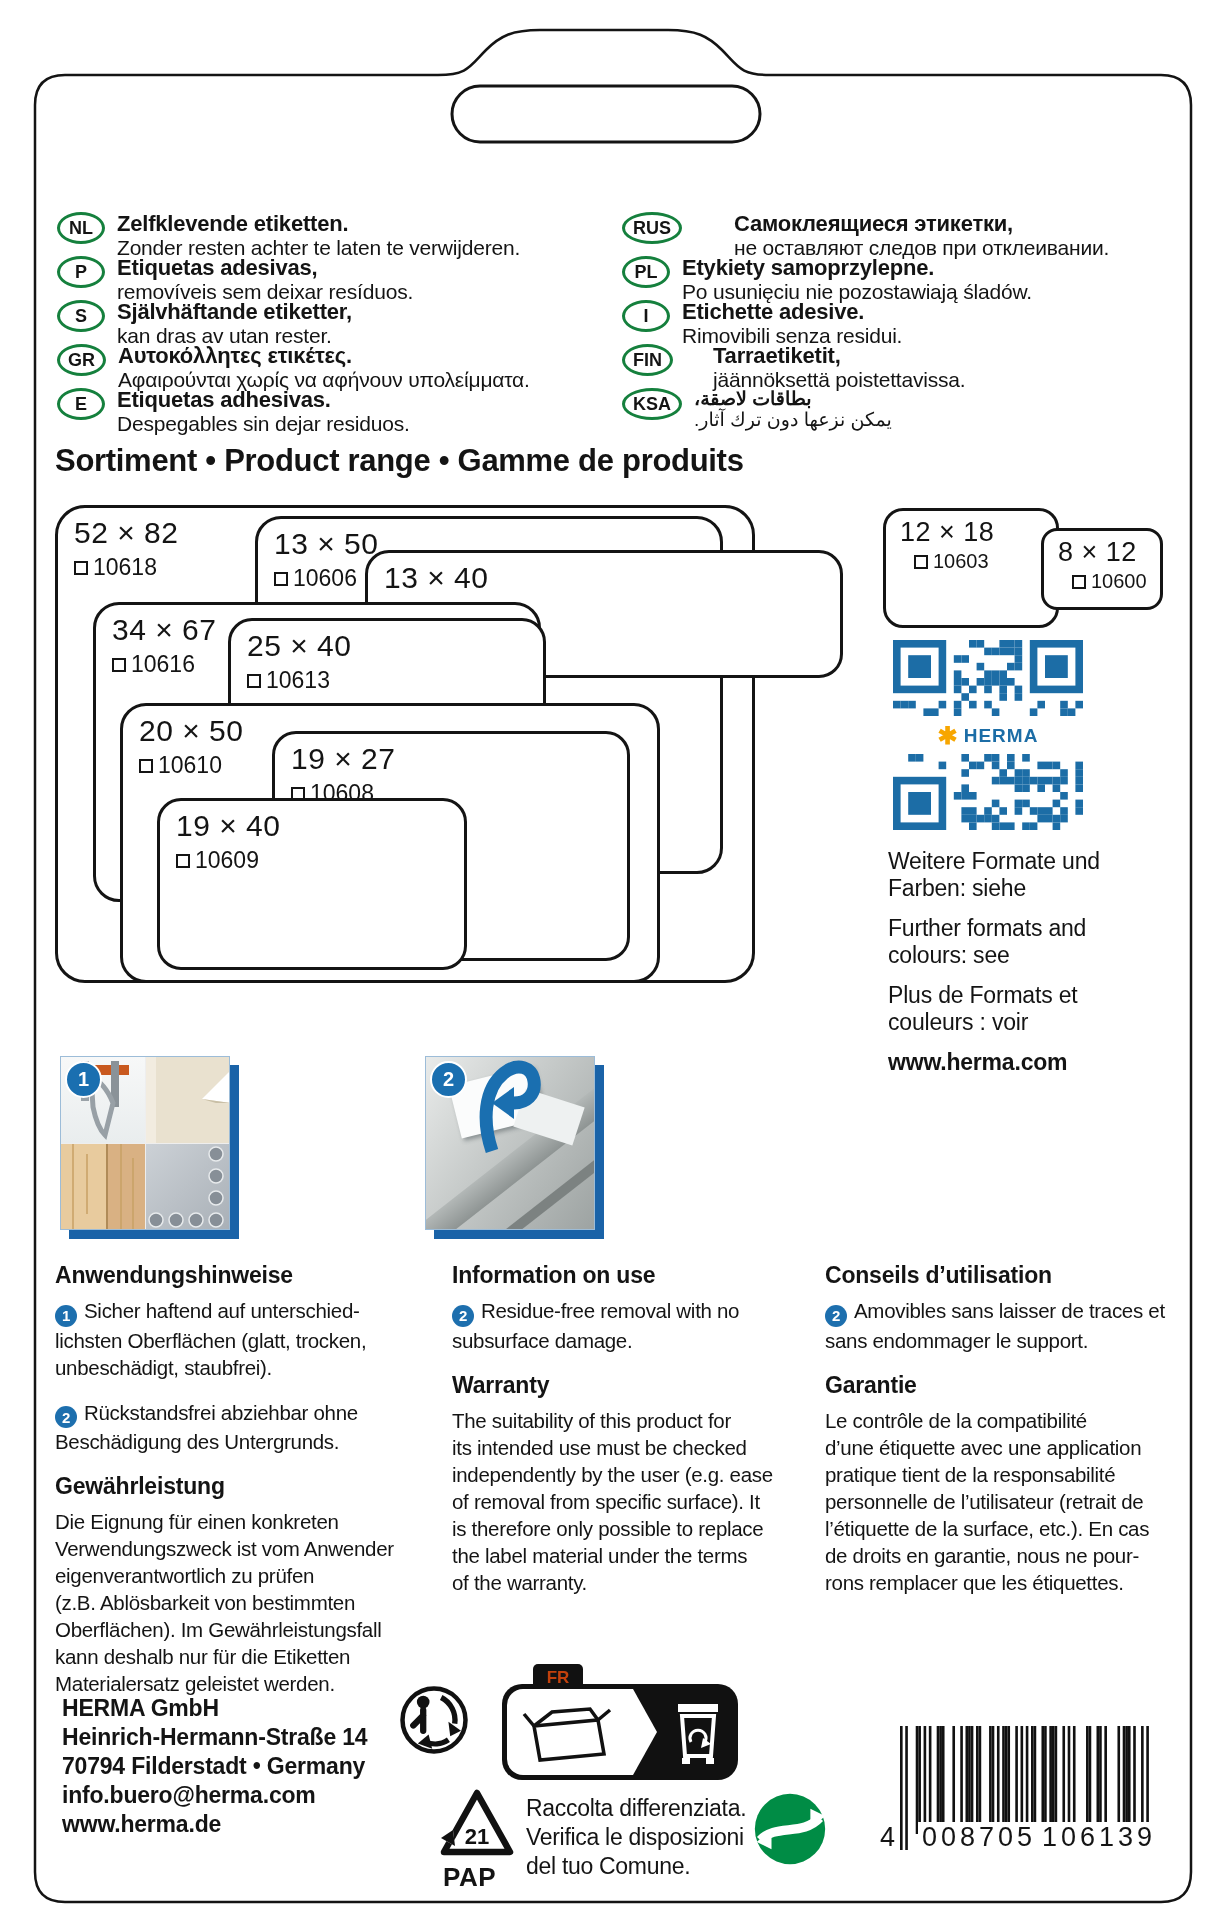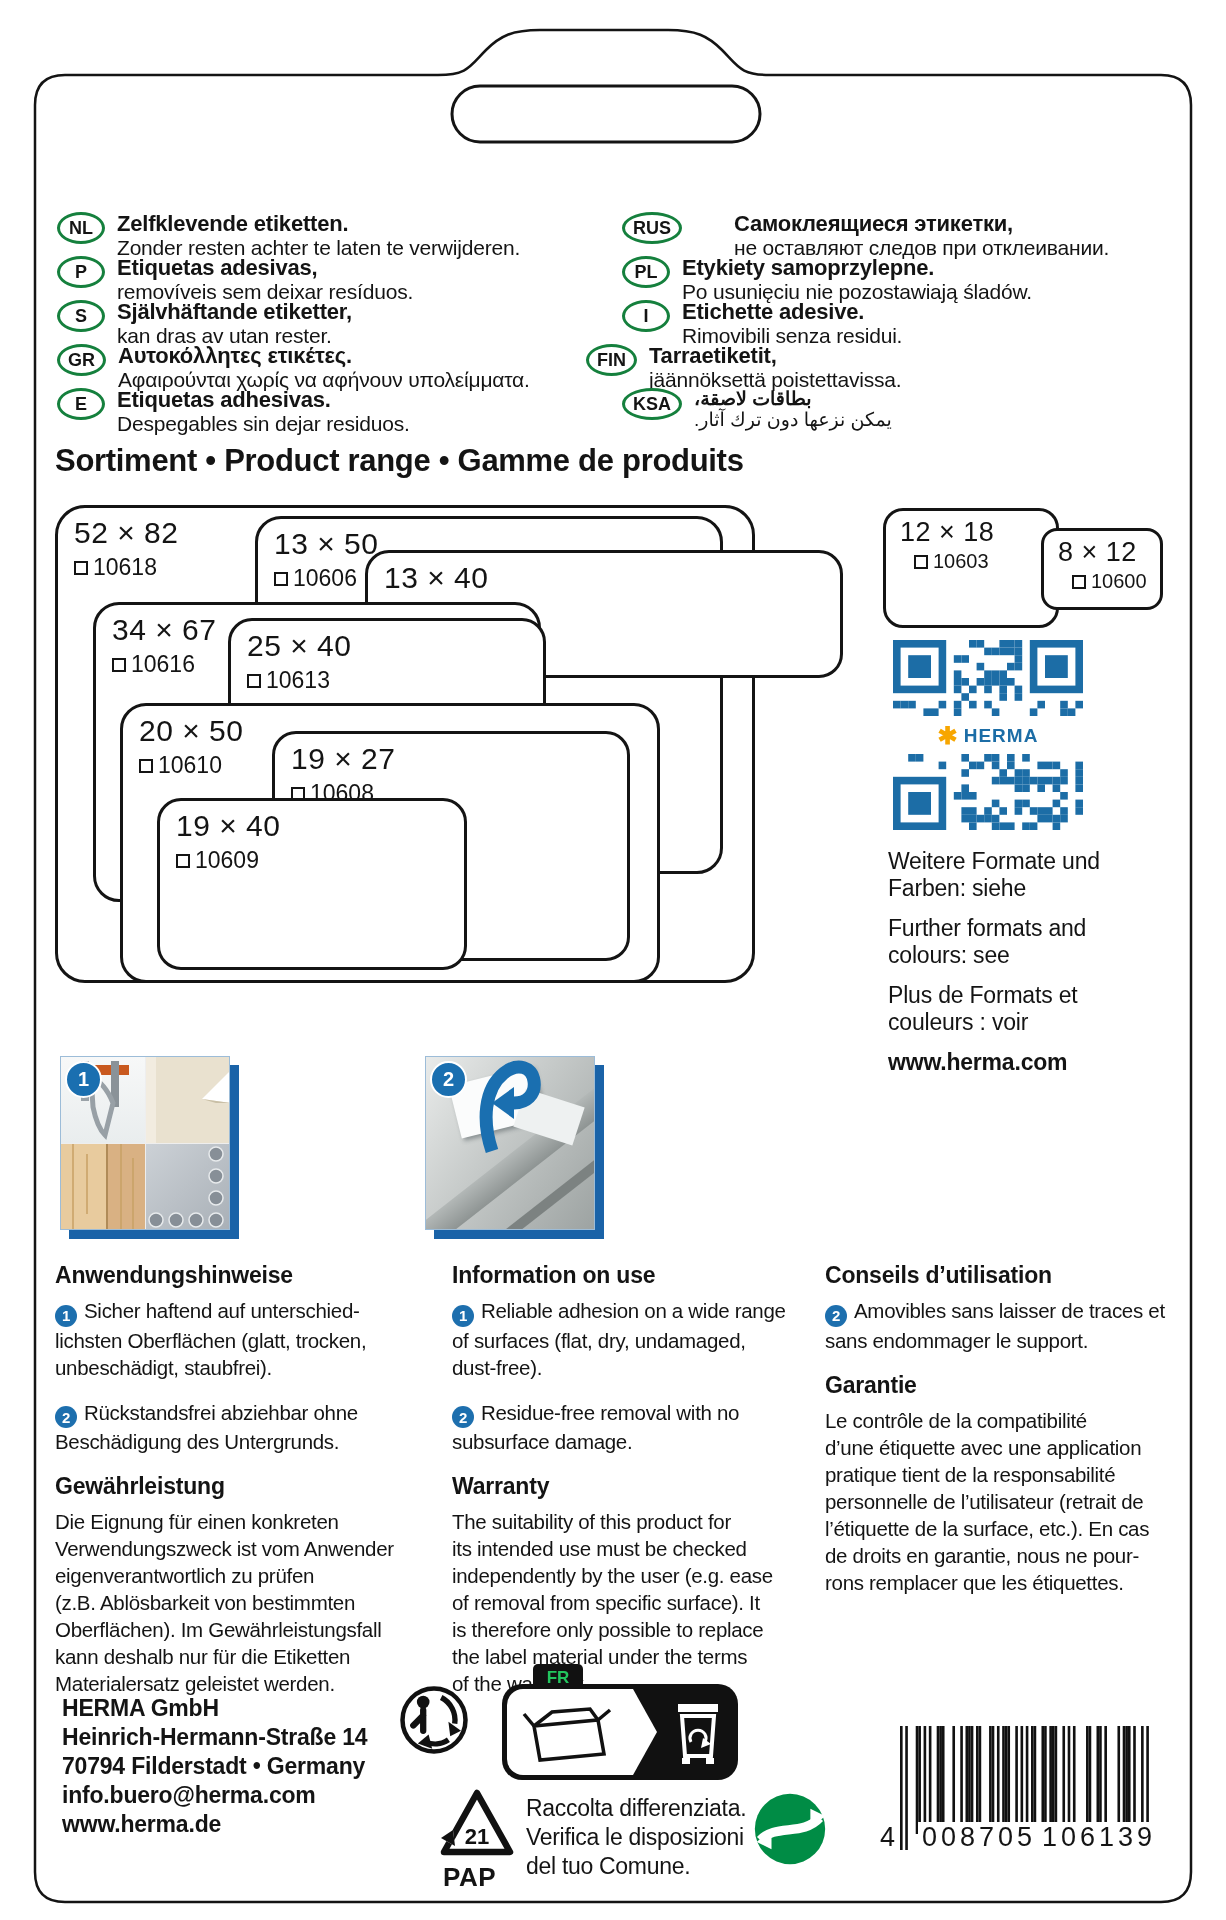--- a/index.html
+++ b/index.html
@@ -45,21 +45,21 @@
   .col .bt{white-space:pre-line;}
   .num{display:inline-flex;width:22px;height:22px;border-radius:50%;background:#1d6fae;color:#fff;
        font-size:15px;font-weight:bold;align-items:center;justify-content:center;margin-right:7px;vertical-align:-3px;}
   .col .body{font-size:20.5px;line-height:27px;white-space:pre-line;margin:0;letter-spacing:-0.3px;}
   
   #address{font-size:23px;font-weight:bold;line-height:29px;white-space:pre-line;letter-spacing:-0.2px;}
   #raccolta{font-size:23px;line-height:29px;white-space:pre-line;letter-spacing:-0.3px;}
   #papword{font-size:26px;font-weight:bold;letter-spacing:0.5px;}
   .bcdigits{font-size:27px;letter-spacing:4px;}
   #frlogo .tab{position:absolute;left:31px;top:-20px;width:50px;height:28px;background:#111;border-radius:5px;
-               color:#22c55e;font-weight:bold;font-size:17px;display:flex;align-items:center;justify-content:center;}
+               color:#c2410c;font-weight:bold;font-size:17px;display:flex;align-items:center;justify-content:center;}
   #frlogo .bodyb{position:absolute;left:0;top:0;width:236px;height:96px;background:#111;border-radius:20px;}
   #frlogo .wh{position:absolute;left:5px;top:5px;width:150px;height:86px;background:#fff;border-radius:16px 0 0 16px;
               clip-path:polygon(0 0,84% 0,100% 50%,84% 100%,0 100%);}
 </style>
 </head>
 <body>
 
 <svg id="frame" class="abs" width="1226" height="1920">
   <path d="M438,75 L65,75 Q35,75 35,105 L35,1872 Q35,1902 65,1902 L1161,1902 Q1191,1902 1191,1872 L1191,105 Q1191,75 1161,75 L770,75
            C740,75 738,66 722,50 C708,36 696,30 668,30 L540,30 C512,30 500,36 486,50 C470,66 468,75 438,75 Z" fill="#fff" stroke="#141414" stroke-width="2.5"></path>
@@ -116,21 +116,21 @@
         <div class="ls">Po usunięciu nie pozostawiają śladów.</div>
       </div>
     </div>
     <div class="lrow" style="left: 622px; top: 300px;">
       <span class="badge">I</span>
       <div class="ltxt">
         <div class="lt">Etichette adesive.</div>
         <div class="ls">Rimovibili senza residui.</div>
       </div>
     </div>
-    <div class="lrow" style="left: 586px; top: 344px;">
+    <div class="lrow" style="left: 622px; top: 344px; gap: 28px;">
       <span class="badge">FIN</span>
       <div class="ltxt">
         <div class="lt">Tarraetiketit,</div>
         <div class="ls">jäännöksettä poistettavissa.</div>
       </div>
     </div>
     <div class="lrow rtl" style="left: 622px; top: 388px;">
       <span class="badge">KSA</span>
       <div class="ltxt">
         <div class="lt">بطاقات لاصقة،</div>
@@ -432,23 +432,20 @@
   <p class="body">Die Eignung für einen konkreten
 Verwendungszweck ist vom Anwender
 eigenverantwortlich zu prüfen
 (z.B. Ablösbarkeit von bestimmten
 Oberflächen). Im Gewährleistungsfall
 kann deshalb nur für die Etiketten
 Materialersatz geleistet werden.</p>
 </div>
 <div class="col" style="left:452px;top:1262px;">
   <h3>Information on use</h3>
-  <p class="bul"><span class="num">1</span><span class="bt">Reliable adhesion on a wide range
-of surfaces (flat, dry, undamaged,
-dust-free).</span></p>
   <p class="bul"><span class="num">2</span><span class="bt">Residue-free removal with no
 subsurface damage.</span></p>
   <h3>Warranty</h3>
   <p class="body">The suitability of this product for
 its intended use must be checked
 independently by the user (e.g. ease
 of removal from specific surface). It
 is therefore only possible to replace
 the label material under the terms
 of the warranty.</p>

